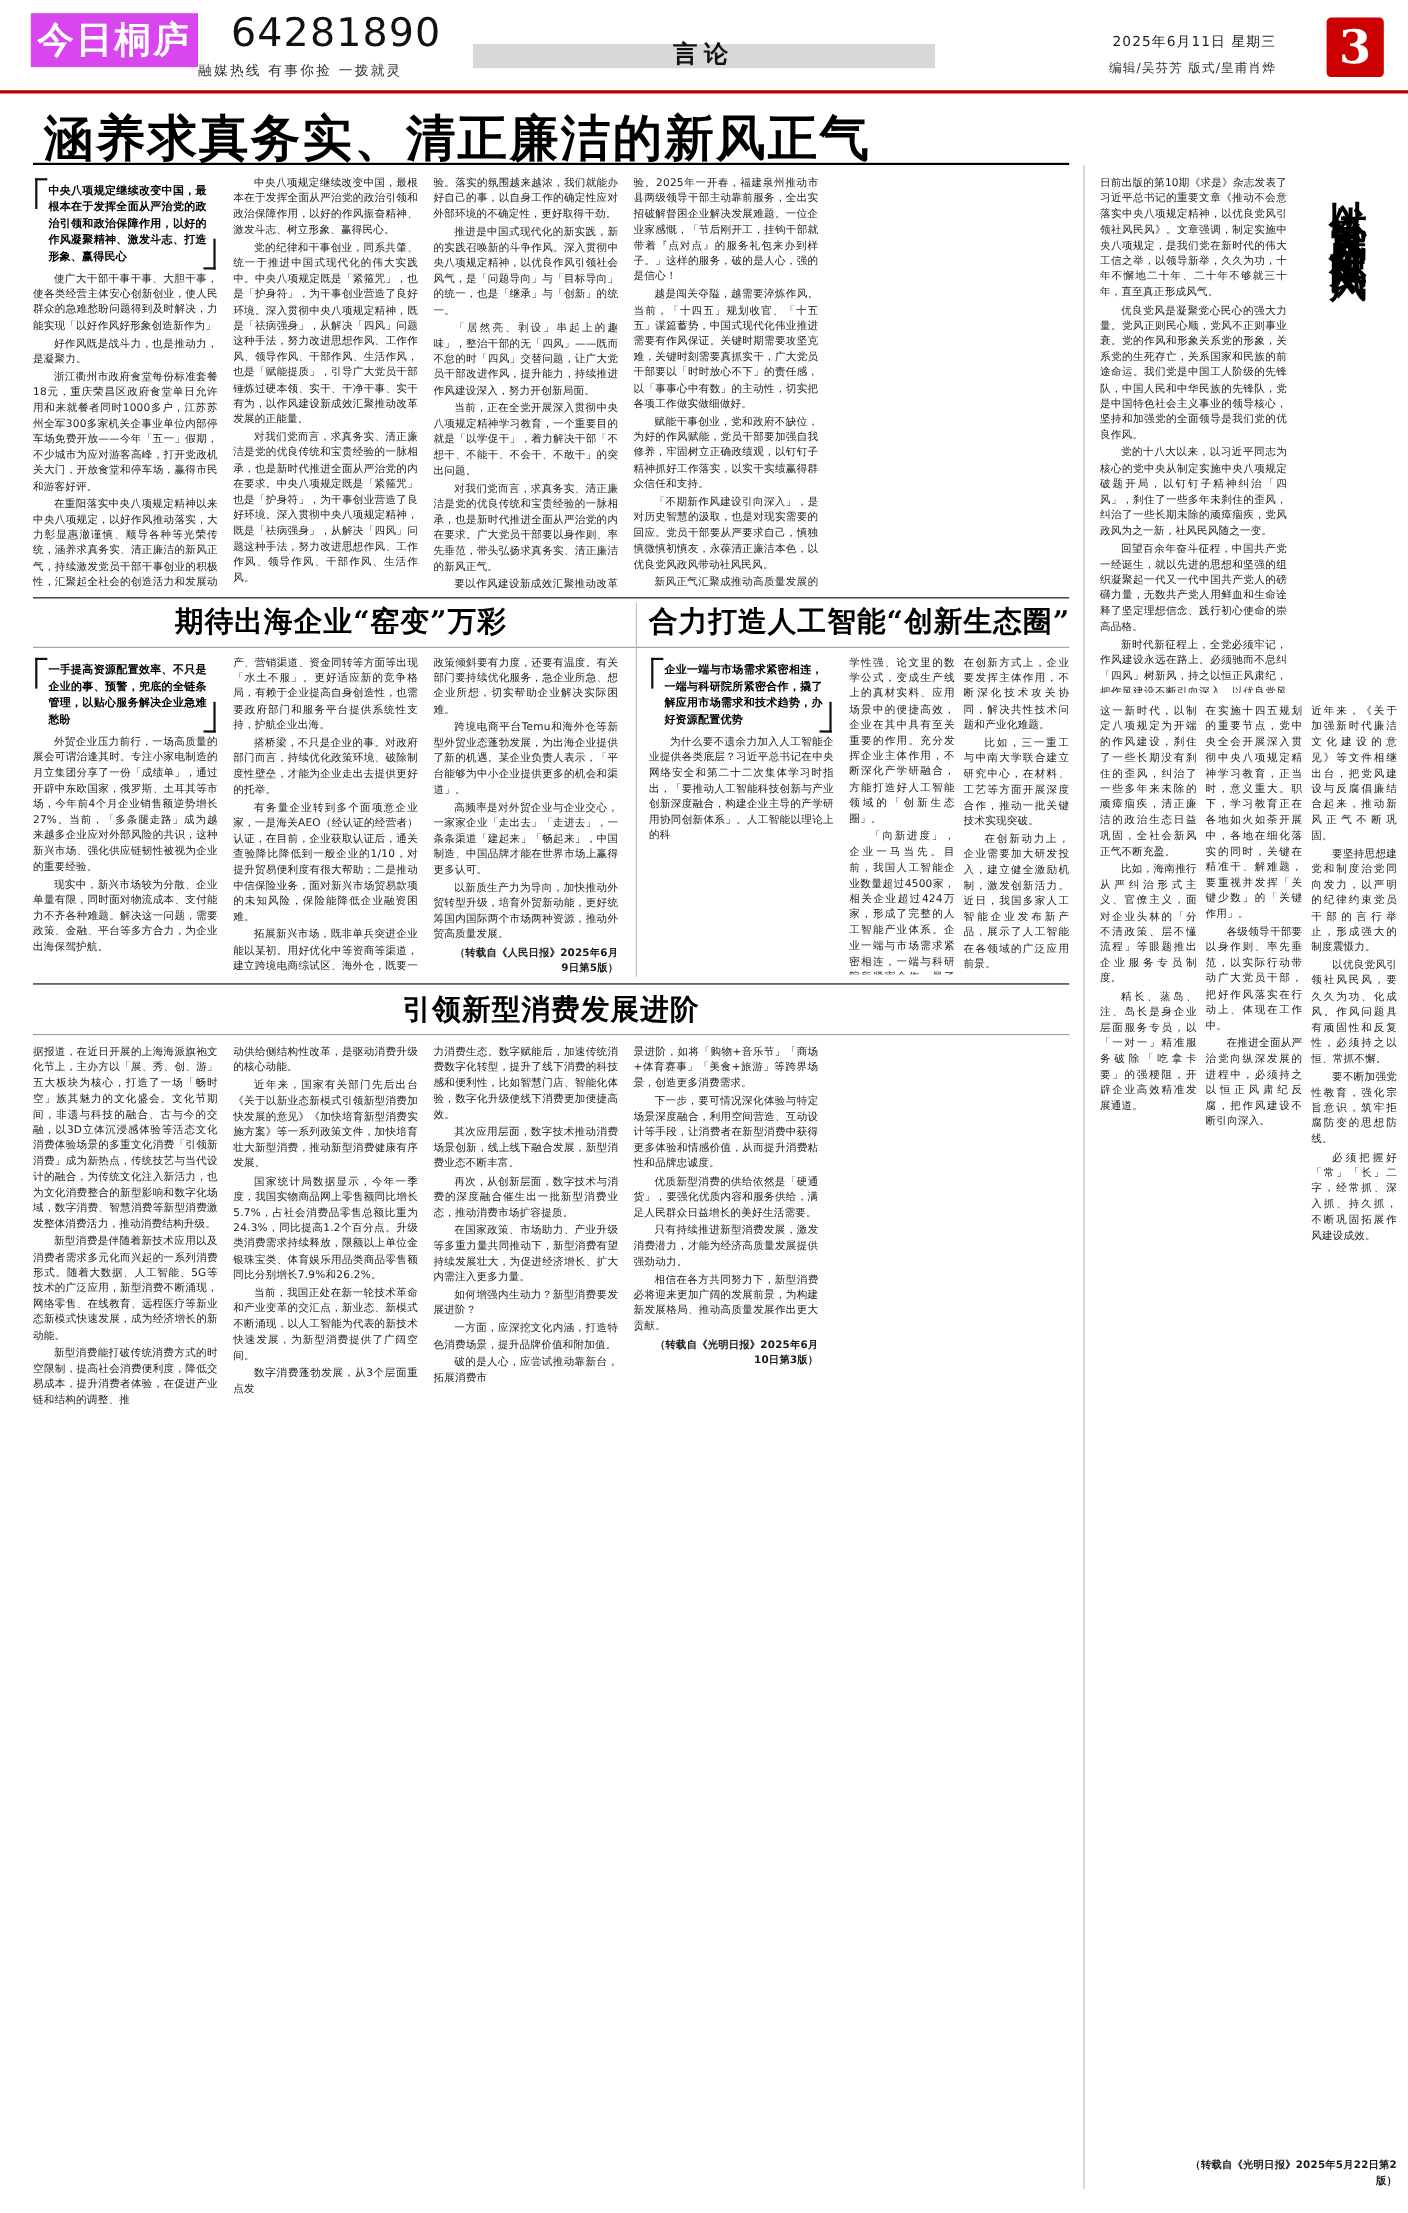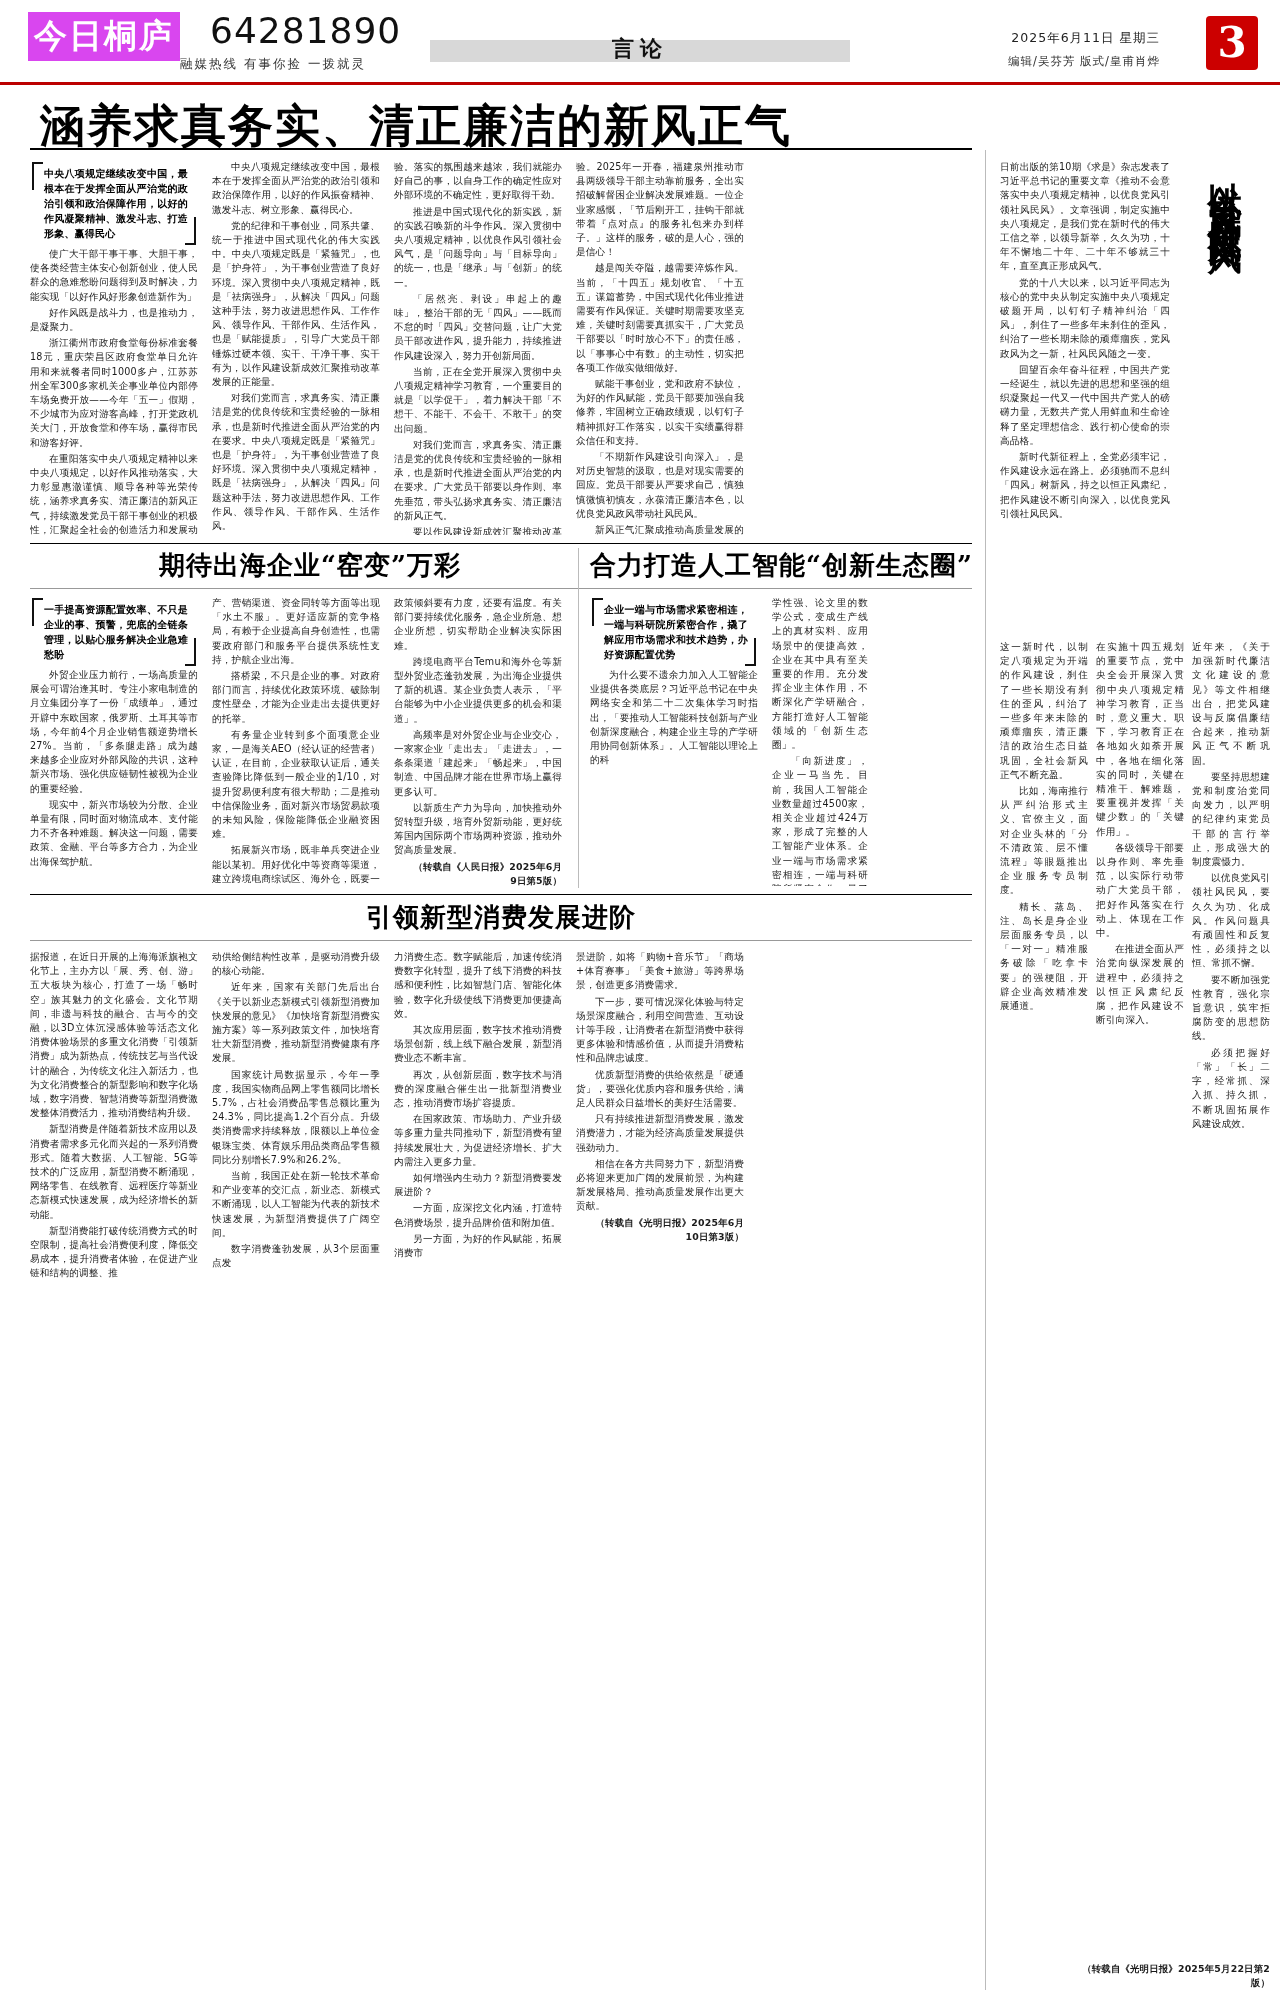--- a/index.html
+++ b/index.html
@@ -155,20 +155,21 @@
     <p class="noind">验。2025年一开春，福建泉州推动市县两级领导干部主动靠前服务，全出实招破解督困企业解决发展难题。一位企业家感慨，「节后刚开工，挂钩干部就带着『点对点』的服务礼包来办到样子。」这样的服务，破的是人心，强的是信心！</p>
     <p>越是闯关夺隘，越需要淬炼作风。当前，「十四五」规划收官、「十五五」谋篇蓄势，中国式现代化伟业推进需要有作风保证。关键时期需要攻坚克难，关键时刻需要真抓实干，广大党员干部要以「时时放心不下」的责任感，以「事事心中有数」的主动性，切实把各项工作做实做细做好。</p>
     <p>赋能干事创业，党和政府不缺位，为好的作风赋能，党员干部要加强自我修养，牢固树立正确政绩观，以钉钉子精神抓好工作落实，以实干实绩赢得群众信任和支持。</p>
     <p>「不期新作风建设引向深入」，是对历史智慧的汲取，也是对现实需要的回应。党员干部要从严要求自己，慎独慎微慎初慎友，永葆清正廉洁本色，以优良党风政风带动社风民风。</p>
     <p>新风正气汇聚成推动高质量发展的强大力量，激发广大党员干部的干事创业热情，在新征程上创造新的更大业绩。</p>
 
   </div>
 
   <div class="col" style="left:1000px;top:160px;width:170px;height:470px;">
     <p class="noind">日前出版的第10期《求是》杂志发表了习近平总书记的重要文章《推动不会意落实中央八项规定精神，以优良党风引领社风民风》。文章强调，制定实施中央八项规定，是我们党在新时代的伟大工信之举，以领导新举，久久为功，十年不懈地二十年、二十年不够就三十年，直至真正形成风气。</p>
+    <p>优良党风是凝聚党心民心的强大力量。党风正则民心顺，党风不正则事业衰。党的作风和形象关系党的形象，关系党的生死存亡，关系国家和民族的前途命运。我们党是中国工人阶级的先锋队，中国人民和中华民族的先锋队，党是中国特色社会主义事业的领导核心，坚持和加强党的全面领导是我们党的优良作风。</p>
     <p>党的十八大以来，以习近平同志为核心的党中央从制定实施中央八项规定破题开局，以钉钉子精神纠治「四风」，刹住了一些多年未刹住的歪风，纠治了一些长期未除的顽瘴痼疾，党风政风为之一新，社风民风随之一变。</p>
     <p>回望百余年奋斗征程，中国共产党一经诞生，就以先进的思想和坚强的组织凝聚起一代又一代中国共产党人的磅礴力量，无数共产党人用鲜血和生命诠释了坚定理想信念、践行初心使命的崇高品格。</p>
     <p>新时代新征程上，全党必须牢记，作风建设永远在路上。必须驰而不息纠「四风」树新风，持之以恒正风肃纪，把作风建设不断引向深入，以优良党风引领社风民风。</p>
   </div>
 
   <div class="hr" style="left:30px;top:543px;width:942px;height:1px;background:#000;"></div>
   <div class="vr" style="left:985px;top:150px;height:1840px;"></div>
 
   <div class="sechead" style="left:30px;top:548px;width:560px;">期待出海企业“窑变”万彩</div>
   <div class="hr-thin" style="left:30px;top:588px;width:560px;"></div>
@@ -198,20 +199,26 @@
   <div class="sechead" style="left:590px;top:548px;width:382px;">合力打造人工智能“创新生态圈”</div>
   <div class="hr-thin" style="left:590px;top:588px;width:382px;"></div>
 
   <div class="col" style="left:590px;top:596px;width:168px;height:290px;">
     <div class="lead">企业一端与市场需求紧密相连，一端与科研院所紧密合作，撬了解应用市场需求和技术趋势，办好资源配置优势</div>
     <p>为什么要不遗余力加入人工智能企业提供各类底层？习近平总书记在中央网络安全和第二十二次集体学习时指出，「要推动人工智能科技创新与产业创新深度融合，构建企业主导的产学研用协同创新体系」。人工智能以理论上的科</p>
   </div>
   <div class="col" style="left:772px;top:596px;width:96px;height:290px;">
     <p class="noind">学性强、论文里的数学公式，变成生产线上的真材实料、应用场景中的便捷高效，企业在其中具有至关重要的作用。充分发挥企业主体作用，不断深化产学研融合，方能打造好人工智能领域的「创新生态圈」。</p>
     <p>「向新进度」，企业一马当先。目前，我国人工智能企业数量超过4500家，相关企业超过424万家，形成了完整的人工智能产业体系。企业一端与市场需求紧密相连，一端与科研院所紧密合作，最了解市场需求和技术趋势，具有得天独厚的资源配置优势。加强「产学研用」融合，企业要加快打造「出题人」「答题人」「阅卷人」三重角色。</p>
+
+  </div>
+  <div class="col" style="left:876px;top:596px;width:96px;height:290px;">
+    <p class="noind">在创新方式上，企业要发挥主体作用，不断深化技术攻关协同，解决共性技术问题和产业化难题。</p>
+    <p>比如，三一重工与中南大学联合建立研究中心，在材料、工艺等方面开展深度合作，推动一批关键技术实现突破。</p>
+    <p>在创新动力上，企业需要加大研发投入，建立健全激励机制，激发创新活力。近日，我国多家人工智能企业发布新产品，展示了人工智能在各领域的广泛应用前景。</p>
 
   </div>
 
   <div class="hr" style="left:30px;top:894px;width:942px;height:1px;background:#000;"></div>
 
   <div class="sechead" style="left:30px;top:900px;width:942px;">引领新型消费发展进阶</div>
   <div class="hr-thin" style="left:30px;top:940px;width:942px;"></div>
 
   <div class="col" style="left:30px;top:950px;width:168px;height:1040px;">
     <p class="noind">据报道，在近日开展的上海海派旗袍文化节上，主办方以「展、秀、创、游」五大板块为核心，打造了一场「畅时空」族其魅力的文化盛会。文化节期间，非遗与科技的融合、古与今的交融，以3D立体沉浸感体验等活态文化消费体验场景的多重文化消费「引领新消费」成为新热点，传统技艺与当代设计的融合，为传统文化注入新活力，也为文化消费整合的新型影响和数字化场域，数字消费、智慧消费等新型消费激发整体消费活力，推动消费结构升级。</p>
@@ -225,21 +232,21 @@
     <p>当前，我国正处在新一轮技术革命和产业变革的交汇点，新业态、新模式不断涌现，以人工智能为代表的新技术快速发展，为新型消费提供了广阔空间。</p>
     <p>数字消费蓬勃发展，从3个层面重点发</p>
   </div>
   <div class="col" style="left:394px;top:950px;width:168px;height:1040px;">
     <p class="noind">力消费生态。数字赋能后，加速传统消费数字化转型，提升了线下消费的科技感和便利性，比如智慧门店、智能化体验，数字化升级使线下消费更加便捷高效。</p>
     <p>其次应用层面，数字技术推动消费场景创新，线上线下融合发展，新型消费业态不断丰富。</p>
     <p>再次，从创新层面，数字技术与消费的深度融合催生出一批新型消费业态，推动消费市场扩容提质。</p>
     <p>在国家政策、市场助力、产业升级等多重力量共同推动下，新型消费有望持续发展壮大，为促进经济增长、扩大内需注入更多力量。</p>
     <p>如何增强内生动力？新型消费要发展进阶？</p>
     <p>一方面，应深挖文化内涵，打造特色消费场景，提升品牌价值和附加值。</p>
-    <p>另一方面，为好的作风赋能，拓展消费市</p>
+    <p>破的是人心，应尝试推动靠新台，拓展消费市</p>
   </div>
   <div class="col" style="left:576px;top:950px;width:168px;height:1040px;">
     <p class="noind">景进阶，如将「购物+音乐节」「商场+体育赛事」「美食+旅游」等跨界场景，创造更多消费需求。</p>
     <p>下一步，要可情况深化体验与特定场景深度融合，利用空间营造、互动设计等手段，让消费者在新型消费中获得更多体验和情感价值，从而提升消费粘性和品牌忠诚度。</p>
     <p>优质新型消费的供给依然是「硬通货」，要强化优质内容和服务供给，满足人民群众日益增长的美好生活需要。</p>
     <p>只有持续推进新型消费发展，激发消费潜力，才能为经济高质量发展提供强劲动力。</p>
     <p>相信在各方共同努力下，新型消费必将迎来更加广阔的发展前景，为构建新发展格局、推动高质量发展作出更大贡献。</p>
     <p class="src">（转载自《光明日报》2025年6月10日第3版）</p>
   </div>
 

